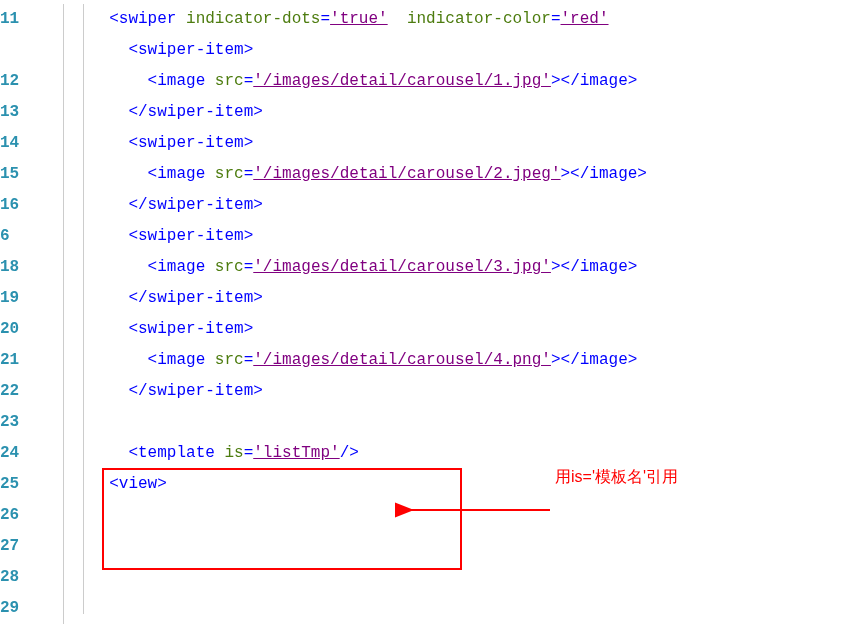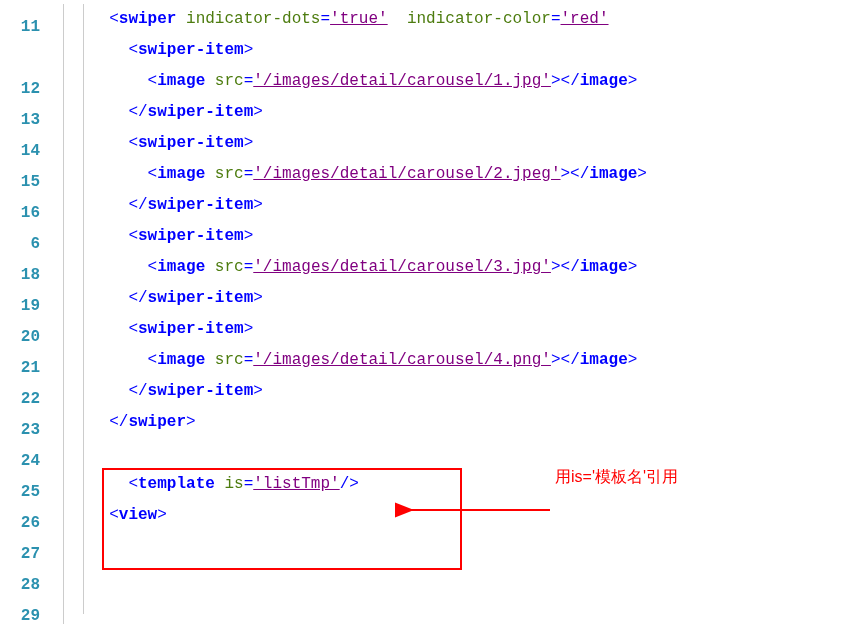--- a/index.html
+++ b/index.html
@@ -9,23 +9,22 @@
       background: #fff;
       width: 844px;
       height: 626px;
       overflow: hidden;
       position: relative;
     }
     .editor { display: flex; height: 100%; }
     .gutter {
       width: 55px;
       background: #fff;
-      text-align: right;
       padding-right: 15px;
-      padding-top: 12px;
+      padding-top: 4px;
       user-select: none;
     }
     .line-number {
       color: #2b91af;
       font-weight: bold;
       height: 31px;
       line-height: 31px;
     }
     .code-area {
       flex: 1;
@@ -50,21 +49,21 @@
       white-space: pre;
       padding-left: 35px;
       position: relative;
     }
     .wrap-line {
       height: 31px;
       line-height: 31px;
       white-space: pre;
       padding-left: 0;
     }
-    .t-tag { color: #0000ff; font-weight: bold; }
+    .t-tag { color: #0000ff; }
     .t-attr { color: #4d7c0f; }
     .t-val { color: #800080; text-decoration: underline; }
     .t-punct { color: #0000ff; }
     .t-bracket { color: #0000ff; }
     .highlight-box {
       position: absolute;
       border: 2px solid #ff0000;
       background: transparent;
       pointer-events: none;
     }
@@ -124,21 +123,20 @@
     <div class="code-line">    <span class="t-bracket">&lt;/</span><span class="t-tag">swiper-item</span><span class="t-bracket">&gt;</span></div>
     <div class="code-line">    <span class="t-bracket">&lt;</span><span class="t-tag">swiper-item</span><span class="t-bracket">&gt;</span></div>
     <div class="code-line">      <span class="t-bracket">&lt;</span><span class="t-tag">image</span> <span class="t-attr">src</span><span class="t-punct">=</span><span class="t-val">'/images/detail/carousel/2.jpeg'</span><span class="t-bracket">&gt;&lt;/</span><span class="t-tag">image</span><span class="t-bracket">&gt;</span></div>
     <div class="code-line">    <span class="t-bracket">&lt;/</span><span class="t-tag">swiper-item</span><span class="t-bracket">&gt;</span></div>
     <div class="code-line">    <span class="t-bracket">&lt;</span><span class="t-tag">swiper-item</span><span class="t-bracket">&gt;</span></div>
     <div class="code-line">      <span class="t-bracket">&lt;</span><span class="t-tag">image</span> <span class="t-attr">src</span><span class="t-punct">=</span><span class="t-val">'/images/detail/carousel/3.jpg'</span><span class="t-bracket">&gt;&lt;/</span><span class="t-tag">image</span><span class="t-bracket">&gt;</span></div>
     <div class="code-line">    <span class="t-bracket">&lt;/</span><span class="t-tag">swiper-item</span><span class="t-bracket">&gt;</span></div>
     <div class="code-line">    <span class="t-bracket">&lt;</span><span class="t-tag">swiper-item</span><span class="t-bracket">&gt;</span></div>
     <div class="code-line">      <span class="t-bracket">&lt;</span><span class="t-tag">image</span> <span class="t-attr">src</span><span class="t-punct">=</span><span class="t-val">'/images/detail/carousel/4.png'</span><span class="t-bracket">&gt;&lt;/</span><span class="t-tag">image</span><span class="t-bracket">&gt;</span></div>
     <div class="code-line">    <span class="t-bracket">&lt;/</span><span class="t-tag">swiper-item</span><span class="t-bracket">&gt;</span></div>
-    <div class="code-line">  <span class="t-bracket">&lt;/</span><span class="t-tag">swiper</span><span class="t-bracket">&gt;</span></div>
     <div class="code-line"></div>
     <div class="code-line">    <span class="t-bracket">&lt;</span><span class="t-tag">template</span> <span class="t-attr">is</span><span class="t-punct">=</span><span class="t-val">'listTmp'</span><span class="t-bracket">/&gt;</span></div>
     <div class="code-line">  <span class="t-bracket">&lt;</span><span class="t-tag">view</span><span class="t-bracket">&gt;</span></div>
     <div class="code-line"></div>
     <div class="code-line"></div>
 
     <div class="highlight-box" style="left:47px; top:468px; width:360px; height:102px;"></div>
 
     <svg class="arrow" style="left:340px; top:500px; width:160px; height:20px;">
       <defs>

